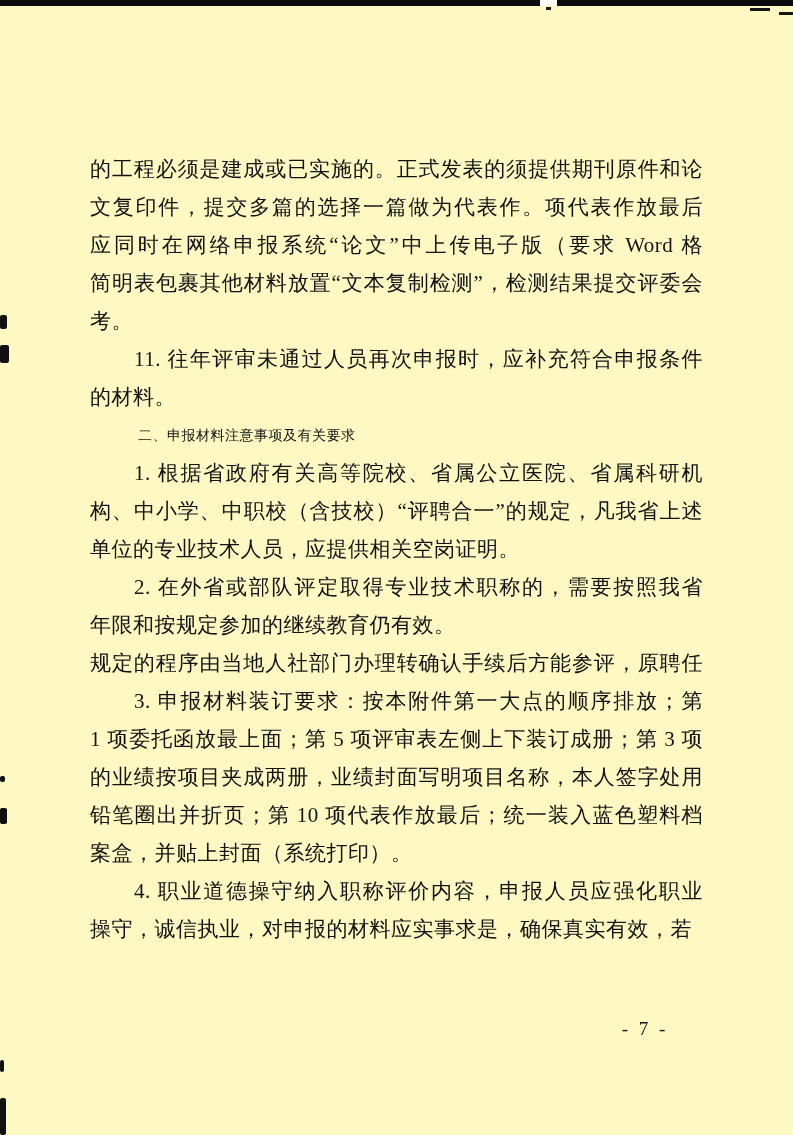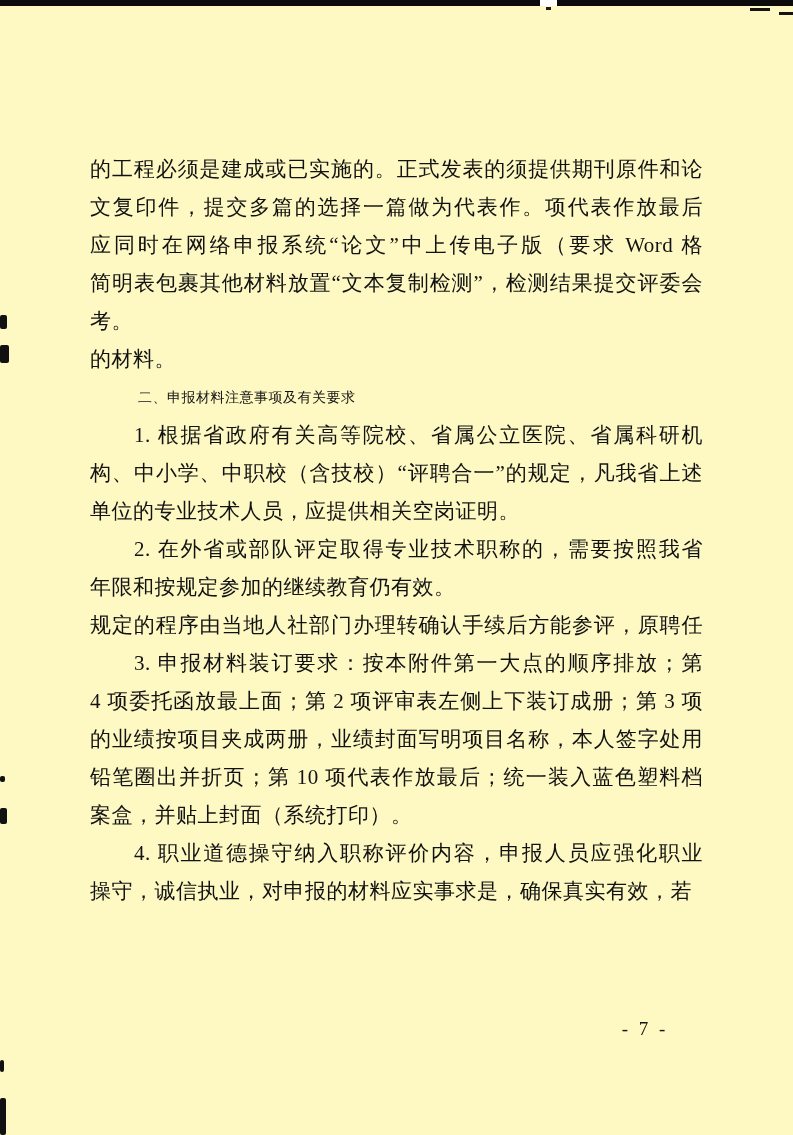--- a/index.html
+++ b/index.html
@@ -114,30 +114,31 @@
   <div class="scan-left-mark m4"></div>
   <div class="scan-left-mark m5"></div>
   <div class="scan-left-mark m6"></div>
 
   <div class="text-block">
       <div class="line">的工程必须是建成或已实施的。正式发表的须提供期刊原件和论</div>
       <div class="line">文复印件，提交多篇的选择一篇做为代表作。项代表作放最后</div>
       <div class="line">应同时在网络申报系统“论文”中上传电子版（要求 Word 格式）。</div>
       <div class="line">简明表包裹其他材料放置“文本复制检测”，检测结果提交评委会参</div>
       <div class="line last">考。</div>
+      <div class="line indent">11. 往年评审未通过人员再次申报时，应补充符合申报条件</div>
       <div class="line last">的材料。</div>
       <div class="line heading last">二、申报材料注意事项及有关要求</div>
       <div class="line indent">1. 根据省政府有关高等院校、省属公立医院、省属科研机</div>
       <div class="line">构、中小学、中职校（含技校）“评聘合一”的规定，凡我省上述</div>
       <div class="line last">单位的专业技术人员，应提供相关空岗证明。</div>
       <div class="line indent">2. 在外省或部队评定取得专业技术职称的，需要按照我省</div>
       <div class="line last">年限和按规定参加的继续教育仍有效。</div>
       <div class="line">规定的程序由当地人社部门办理转确认手续后方能参评，原聘任</div>
       <div class="line indent">3. 申报材料装订要求：按本附件第一大点的顺序排放；第</div>
-      <div class="line">4 项委托函放最上面；第 2 项评审表左侧上下装订成册；第 3 项</div>
+      <div class="line">1 项委托函放最上面；第 5 项评审表左侧上下装订成册；第 3 项</div>
       <div class="line">的业绩按项目夹成两册，业绩封面写明项目名称，本人签字处用</div>
       <div class="line">铅笔圈出并折页；第 10 项代表作放最后；统一装入蓝色塑料档</div>
       <div class="line last">案盒，并贴上封面（系统打印）。</div>
       <div class="line indent">4. 职业道德操守纳入职称评价内容，申报人员应强化职业</div>
       <div class="line last">操守，诚信执业，对申报的材料应实事求是，确保真实有效，若</div>
     </div>
 
   <div class="page-number">- 7 -</div>
 </div>
 

